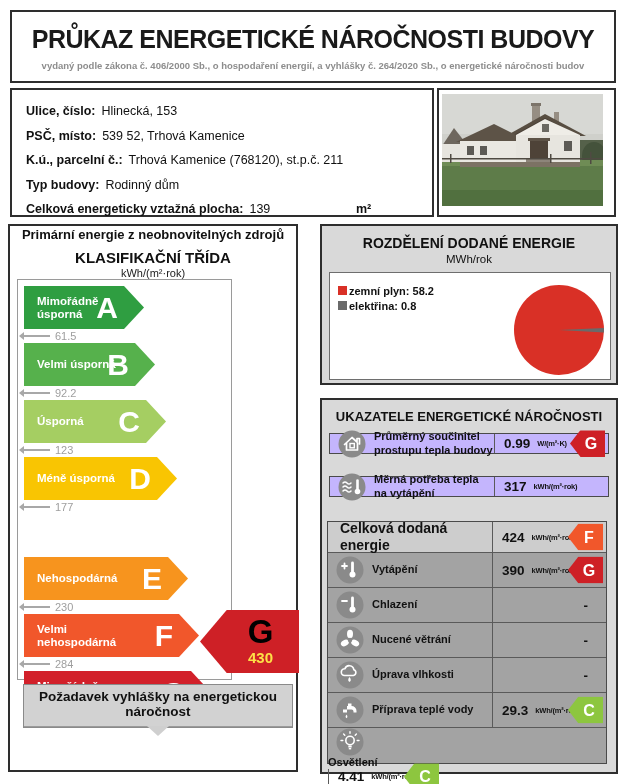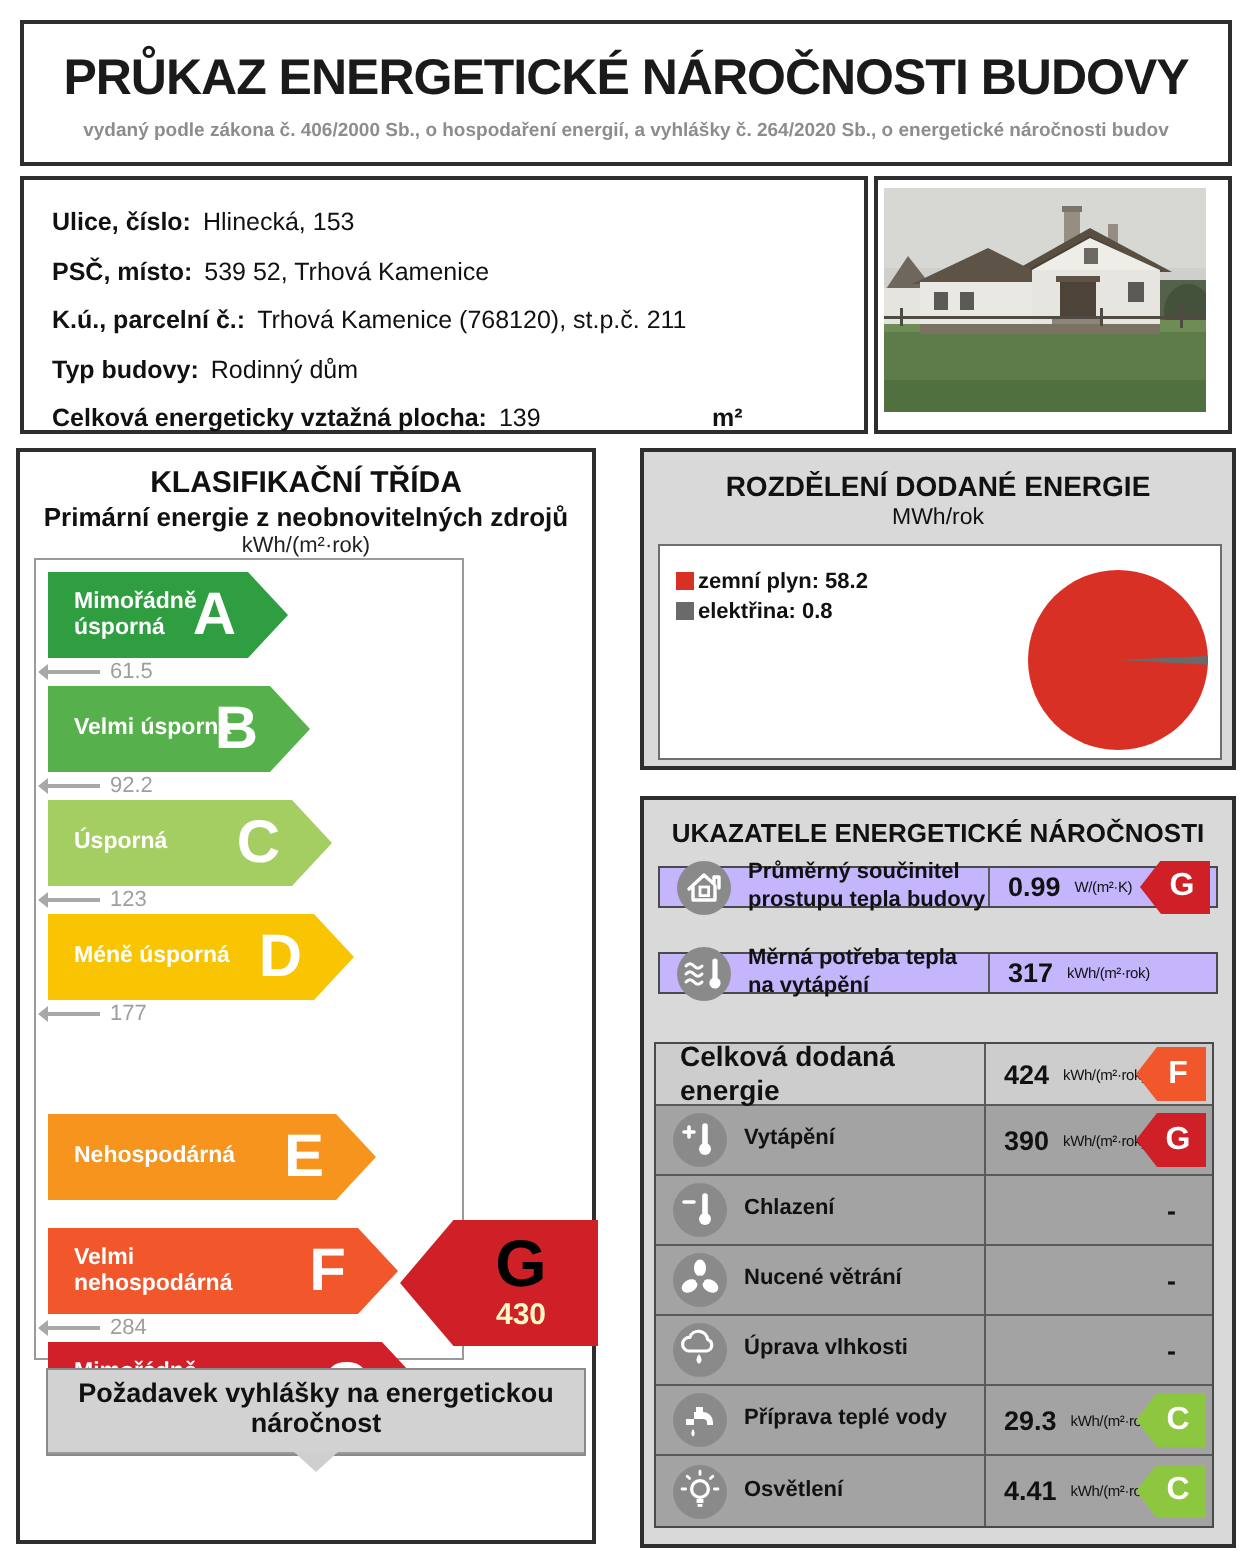--- a/index.html
+++ b/index.html
@@ -37,21 +37,21 @@
   .alabel{color:#fff;font-weight:700;font-size:11.5px;line-height:1.12;padding-left:13px;width:92px;}
   .aletter{position:absolute;right:26px;top:50%;transform:translateY(-50%);color:#fff;font-weight:700;font-size:30px;}
   .th{width:calc(var(--aw) + 36px);height:14px;display:flex;align-items:center;justify-content:flex-start;gap:5px;}
   .th-line{width:26px;height:2px;background:#a8a8a8;position:relative;}
   .th-line::before{content:"";position:absolute;left:-5px;top:-3px;border:4px solid transparent;border-right:5px solid #a8a8a8;border-left:0;}
   .th-num{font-size:11px;color:#9e9e9e;}
   #big-arrow{position:absolute;left:190px;top:384px;width:99px;height:63px;
     clip-path:polygon(0 50%,27% 0,100% 0,100% 100%,27% 100%);
     display:flex;flex-direction:column;align-items:center;justify-content:center;padding-left:22px;box-sizing:border-box;}
   #big-arrow-letter{font-size:33px;font-weight:700;color:#000;line-height:.9;}
-  #big-arrow-value{font-size:15px;font-weight:700;color:#fef9c3;margin-top:2px;}
+  #big-arrow-value{font-size:15px;font-weight:700;color:#fde047;margin-top:2px;}
   #req-box{position:absolute;left:13px;top:458px;width:270px;border:1px solid #8a8a8a;background:#fff;box-sizing:border-box;}
   #req-head{background:#d2d2d2;border-bottom:1px solid #9a9a9a;font-size:13.5px;font-weight:700;text-align:center;padding:4px 10px 7px 10px;position:relative;}
   #req-tri{position:absolute;left:50%;bottom:-10px;transform:translateX(-50%);width:0;height:0;
     border-left:11px solid transparent;border-right:11px solid transparent;border-top:10px solid #cfcfcf;z-index:2;}
   #req-value{font-size:15px;font-weight:700;text-align:center;padding:10px 0 9px 0;}
 
   
   #pie-panel{left:320px;top:224px;width:298px;height:161px;background:#d9d9d9;}
   #pie-title{font-size:14px;font-weight:700;text-align:center;margin-top:9px;}
   #pie-unit{font-size:11.5px;text-align:center;margin-top:2px;}
@@ -63,30 +63,30 @@
   #pie-svg{position:absolute;left:0;top:0;}
 
   
   #ind-panel{left:320px;top:398px;width:298px;height:376px;background:#d9d9d9;}
   #ind-title{font-size:13px;font-weight:700;text-align:center;margin-top:9px;}
   .ibox{position:absolute;left:7px;width:280px;height:21px;border:1.5px solid #4a4a4a;background:#c4b5fd;box-sizing:border-box;}
   #ibox-1{top:33px;}
   #ibox-2{top:76px;}
   #itable{position:absolute;left:5px;top:121px;width:280px;height:243px;border:1.5px solid #4a4a4a;background:#a3a3a3;box-sizing:border-box;display:flex;flex-direction:column;}
   #itable .irow{border-bottom:1px solid #5a5a5a;}
-  #itable .irow:last-child{border-bottom:none;}
+  #itable .irow:last-child{border-bottom:none;flex-direction:column;}
   .irow{display:flex;align-items:stretch;height:100%;box-sizing:border-box;}
   .trow{height:35px;flex:0 0 auto;}
   .trow-first{height:31px;background:#cdcdcd;}
   .icell{width:44px;display:flex;align-items:center;justify-content:center;flex:0 0 auto;}
   .lcell{flex:1;display:flex;align-items:center;font-weight:700;font-size:11px;line-height:1.2;}
   .lcell.big{font-size:14px;padding-left:12px;}
   .vcell{width:114px;flex:0 0 auto;border-left:1px solid #5a5a5a;display:flex;align-items:center;position:relative;padding-left:9px;box-sizing:border-box;}
   .vnum{font-size:13.5px;font-weight:700;}
-  .vunit{font-size:7.5px;font-weight:400;margin-left:7px;letter-spacing:-.2px;}
+  .vunit{font-size:7.5px;font-weight:700;margin-left:7px;letter-spacing:-.2px;}
   .vcell.empty{justify-content:flex-end;padding-right:18px;}
   .badge{position:absolute;right:3px;top:50%;transform:translateY(-50%);width:35px;height:27px;
     clip-path:polygon(0 50%,30% 0,100% 0,100% 100%,30% 100%);
     color:#fff;font-weight:700;font-size:16px;display:flex;align-items:center;justify-content:center;padding-left:7px;box-sizing:border-box;}
 </style>
 </head>
 <body>
 
 <div id="canvas">
 
@@ -157,22 +157,22 @@
       <rect x="18" y="68" width="120" height="5" fill="#7c7264"></rect>
 
       <rect x="0" y="64" width="161" height="1.5" fill="#4f4a42"></rect>
       <rect x="8" y="60" width="1.5" height="9" fill="#4f4a42"></rect>
       <rect x="148" y="58" width="1.5" height="12" fill="#4f4a42"></rect>
       <rect x="108" y="60" width="1.5" height="9" fill="#4f4a42"></rect>
     </svg>
   </div>
 
   <div class="box" id="class-panel">
+    <div id="class-subtitle">Primární energie z neobnovitelných zdrojů</div>
     <div id="class-title">KLASIFIKAČNÍ TŘÍDA</div>
-    <div id="class-subtitle">Primární energie z neobnovitelných zdrojů</div>
     <div id="class-unit">kWh/(m²·rok)</div>
 
     <div id="scale-box">
       <div class="crow">
         <div class="arrow" style="background: rgb(47, 158, 65);">
           <span class="alabel">Mimořádně úsporná</span>
           <span class="aletter">A</span>
         </div>
         <div class="th">
           <span class="th-line"></span>
@@ -206,20 +206,24 @@
         </div>
         <div class="th">
           <span class="th-line"></span>
           <span class="th-num">177</span>
         </div>
       </div>
       <div class="crow">
         <div class="arrow" style="background: rgb(247, 148, 30); margin-top: 43px;">
           <span class="alabel">Nehospodárná</span>
           <span class="aletter">E</span>
+        </div>
+        <div class="th">
+          <span class="th-line"></span>
+          <span class="th-num">230</span>
         </div>
       </div>
       <div class="crow">
         <div class="arrow" style="background: rgb(241, 87, 43);">
           <span class="alabel">Velmi nehospodárná</span>
           <span class="aletter">F</span>
         </div>
         <div class="th">
           <span class="th-line"></span>
           <span class="th-num">284</span>

